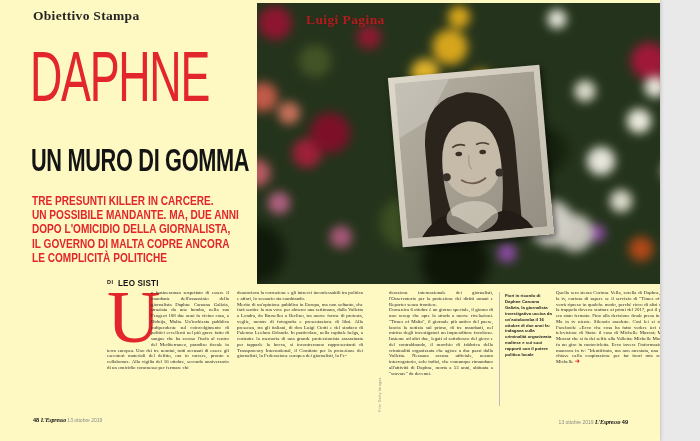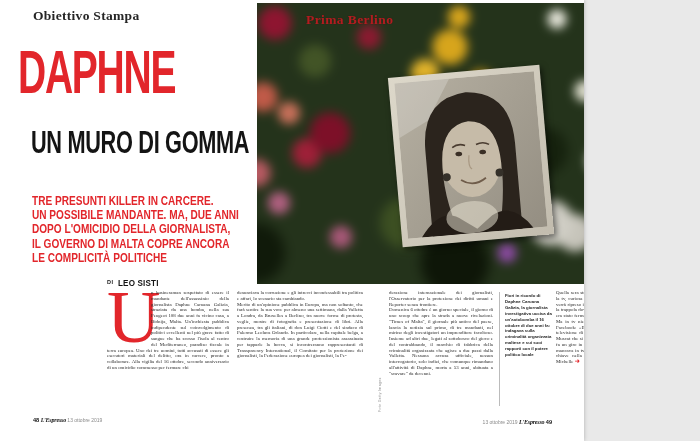--- a/index.html
+++ b/index.html
@@ -1,38 +1,38 @@
 <!DOCTYPE html>
 <html><head>
 <meta charset="utf-8">
 <style>
   * { margin:0; padding:0; box-sizing:border-box; }
   html,body { background:#e9e9e9; }
   .sheet {
-    position:relative; width:584px; height:441px; background:#ffffff;
+    position:relative; width:660px; height:441px; background:#fef9c3;
     overflow:hidden; font-family:"Liberation Serif", serif; color:#1c1c1c;
     box-shadow:0 0 4px rgba(0,0,0,.25);
   }
   
   .section-head {
     position:absolute; left:33px; top:8px; font-family:"Liberation Serif", serif;
     font-weight:700; font-size:13.5px; letter-spacing:.3px; color:#262626;
   }
   
   .condensed { display:inline-block; transform-origin:left top; white-space:nowrap; }
   .hl-daphne {
-    position:absolute; left:18px; top:42px; font-family:"Liberation Sans", sans-serif;
-    font-weight:700; font-size:61px; line-height:1; color:#e2262b; letter-spacing:-2px;
+    position:absolute; left:30px; top:42px; font-family:"Liberation Sans", sans-serif;
+    font-weight:400; font-size:70px; line-height:1; color:#e2262b; letter-spacing:-2px;
   }
   .hl-daphne .condensed { transform:scaleX(.64); }
   .hl-sub {
     position:absolute; left:31px; font-family:"Liberation Sans", sans-serif;
     font-weight:800; font-size:32px; line-height:1; color:#141414; letter-spacing:-.5px;
   }
-  .hl-sub1 { top:126px;text-align:right; } .hl-sub2 { top:157px; }
+  .hl-sub1 { top:144px;text-align:right; } .hl-sub2 { top:157px; }
   .hl-sub .condensed { transform:scaleX(.68); }
   .standfirst {
     position:absolute; left:32px; top:194px; font-family:"Liberation Sans", sans-serif;
     font-weight:800; font-size:12px; line-height:14.2px; color:#e2262b;
   }
   .standfirst .condensed { transform:scaleX(.84); white-space:pre-line; }
   .byline { position:absolute; left:107px; top:272px; font-family:"Liberation Sans", sans-serif; color:#141414; }
   .byline .di { font-size:5.5px; font-weight:700; vertical-align:2px; letter-spacing:.5px; }
   .byline .name { font-size:9.5px; font-weight:800; letter-spacing:.2px; display:inline-block; transform:scaleX(.85); transform-origin:left bottom; }
   
@@ -152,21 +152,21 @@
         <path d="M52,69 Q58,65 65,68" stroke="#4a3c30" stroke-width="1.6" fill="none"></path>
         <path d="M76,68 Q83,65 89,69" stroke="#4a3c30" stroke-width="1.6" fill="none"></path>
         <path d="M68,78 Q66,90 70,92" stroke="#a89882" stroke-width="1.2" fill="none"></path>
         <path d="M58,102 Q70,111 83,102" stroke="#6f5c4a" stroke-width="1.8" fill="none"></path>
         <path d="M0,0 L55,0 L30,40 L0,55 Z" fill="rgba(255,255,255,0.22)"></path>
         <ellipse cx="66" cy="140" rx="26" ry="16" fill="rgba(228,222,206,0.55)"></ellipse>
       </svg>
     </div>
   </div>
 
-  <div class="prima-pagina">Prima Berlino</div>
+  <div class="prima-pagina">Luigi Pagina</div>
 
   <div class="redbar"></div>
 
   <h1 class="hl-daphne"><span class="condensed">DAPHNE</span></h1>
   <h2 class="hl-sub hl-sub1"><span class="condensed">UN MURO DI GOMMA</span></h2>
   <div class="standfirst"><span class="condensed">TRE PRESUNTI KILLER IN CARCERE.
 UN POSSIBILE MANDANTE. MA, DUE ANNI
 DOPO L'OMICIDIO DELLA GIORNALISTA,
 IL GOVERNO DI MALTA COPRE ANCORA
 LE COMPLICITÀ POLITICHE</span></div>

